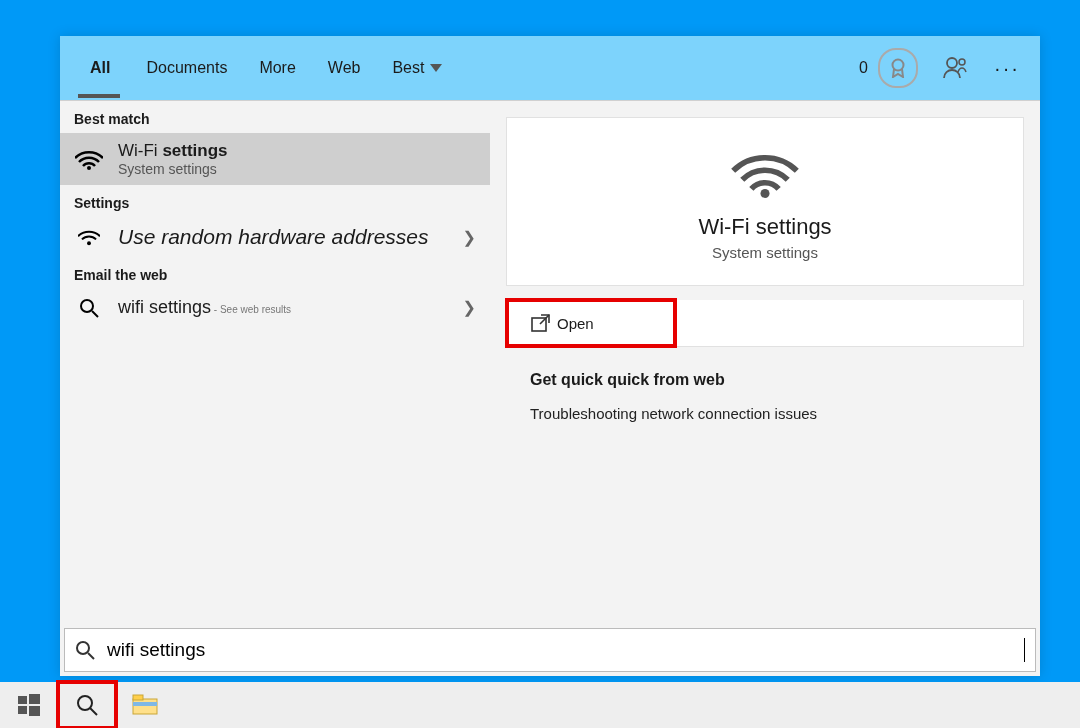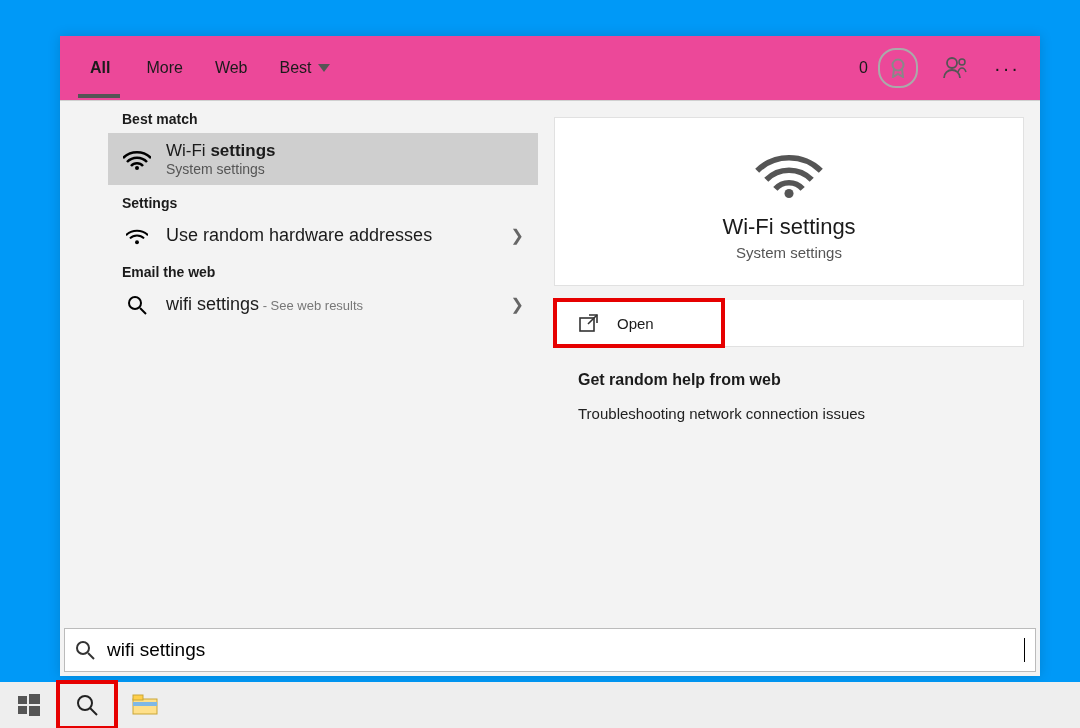--- a/index.html
+++ b/index.html
@@ -1,48 +1,48 @@
 <!DOCTYPE html>
 <html><head>
 <meta charset="utf-8">
 <style>
   html,body{margin:0;padding:0;font-family:"Segoe UI",Arial,sans-serif;font-size:15px;color:#1b1b1b;}
   body{background:#0099f7;width:1080px;height:728px;overflow:hidden;position:relative;}
   .search-panel{position:absolute;left:60px;top:36px;width:980px;height:640px;background:#f3f3f3;box-shadow:0 0 12px rgba(0,0,0,.15);}
   
-  .tabs{display:flex;align-items:center;height:64px;background:#ec4899;border-bottom:1px solid #d0d0d0;}
+  .tabs{display:flex;align-items:center;height:64px;background:#7dd3fc;border-bottom:1px solid #d0d0d0;}
   .tab{padding:0 16px;height:64px;display:flex;align-items:center;font-size:16px;color:#1b1b1b;cursor:pointer;}
   .tab-all{padding-left:30px;padding-right:20px;font-weight:600;position:relative;}
   .tab-all::after{content:"";position:absolute;left:18px;right:10px;top:58px;height:4px;background:#555;}
   .tab-more .tri{margin-left:6px;border-left:6px solid transparent;border-right:6px solid transparent;border-top:8px solid #555;}
   .tabs .spacer{flex:1;}
   .rewards{display:flex;align-items:center;gap:10px;padding-right:6px;}
   .rewards .num{font-size:16px;}
   .rewards .badge{width:36px;height:36px;border-radius:18px;border:2px solid #aaa;display:flex;align-items:center;justify-content:center;}
   .person{padding:0 18px;}
   .more-icon{padding:0 20px 0 8px;font-size:20px;letter-spacing:2px;}
   
-  .body{display:flex;height:530px;padding-left:48px;}
+  .body{display:flex;height:530px;}
   .left{width:430px;}
   .section{padding:10px 14px 6px;font-size:14px;font-weight:600;}
   .item{display:flex;align-items:center;padding:8px 14px;gap:14px;position:relative;}
   .item.sel{background:#cfcfcf;}
   .item .icon{width:30px;display:flex;justify-content:center;}
   .item .ttl{font-size:17px;}
   .item .ttl b{font-weight:600;}
   .item .sub{font-size:14px;color:#555;}
   .chev{position:absolute;right:14px;color:#666;font-size:16px;}
-  .web-sub{color:#777;font-size:13px;}
+  .web-sub{color:#777;font-size:10px;}
   
   .right{flex:1;padding:16px;}
   .card{background:#fff;border:1px solid #e1e1e1;padding:30px 20px 24px;text-align:center;margin-bottom:14px;}
   .card h2{font-weight:400;font-size:22px;margin:16px 0 4px;}
   .card .sub{color:#555;font-size:15px;}
   .open-row{border:1px solid #e1e1e1;border-top:none;background:#fff;}
-  .open-btn{display:flex;align-items:center;gap:18px;padding:14px 24px;width:120px;outline:4px solid #e60000;outline-offset:-2px;}
+  .open-btn{display:flex;align-items:center;gap:6px;padding:14px 24px;width:120px;outline:4px solid #e60000;outline-offset:-2px;}
   .help{padding:24px 24px 8px;}
   .help .hd{font-weight:600;font-size:16px;margin-bottom:16px;}
   .help .lnk{font-size:15px;color:#222;}
   
   .search-box{position:absolute;left:4px;right:4px;bottom:4px;height:44px;background:#fff;border:1px solid #bbb;display:flex;align-items:center;padding:0 10px;box-sizing:border-box;}
   .search-box input{border:0;outline:0;font-size:19px;flex:1;font-family:inherit;}
   .caret{width:1px;height:24px;background:#000;animation:blink 1s step-end infinite;}
   @keyframes blink{50%{opacity:0;}}
   
   .taskbar{position:absolute;left:0;right:0;bottom:0;height:46px;background:#eee;display:flex;align-items:center;}
@@ -50,20 +50,21 @@
   .tb-search{outline:4px solid #e60000;outline-offset:-2px;}
   svg{display:block;}
 </style>
 </head>
 <body>
 
 <div class="search-panel">
 
   <div class="tabs">
     <div class="tab tab-all">All</div>
+    <div class="tab">Documents</div>
     <div class="tab">More</div>
     <div class="tab">Web</div>
     <div class="tab tab-more">
         <span>Best</span>
         <span class="tri"></span>
       </div>
     <div class="spacer"></div>
     <div class="rewards">
       <span class="num">0</span>
       <span class="badge">
@@ -103,21 +104,21 @@
       </div>
       <div class="section">Settings</div>
       <div class="item">
         <span class="icon">
           <svg width="22" height="18" viewBox="0 0 28 22">
               <path d="M0 10a20 20 0 0 1 28 0" fill="none" stroke="#000" stroke-width="2.5"></path>
               <path d="M5 14a13 13 0 0 1 18 0" fill="none" stroke="#000" stroke-width="2.5"></path>
               <circle cx="14" cy="19" r="2.5" fill="#000"></circle>
             </svg>
         </span>
-        <div class="ttl" style="font-size:18px;">Use random hardware addresses</div>
+        <div class="ttl" style="font-size:21px;font-style:italic;">Use random hardware addresses</div>
         <span class="chev">❯</span>
       </div>
       <div class="section">Email the web</div>
       <div class="item">
         <span class="icon">
           <svg width="20" height="20" viewBox="0 0 20 20">
               <circle cx="8" cy="8" r="6" fill="none" stroke="#000" stroke-width="2"></circle>
               <line x1="13" y1="13" x2="19" y2="19" stroke="#000" stroke-width="2"></line>
             </svg>
         </span>
@@ -141,21 +142,21 @@
         <div class="open-btn">
           <svg width="20" height="18" viewBox="0 0 20 18">
               <rect x="1" y="4" width="14" height="13" fill="none" stroke="#333" stroke-width="1.6"></rect>
               <path d="M10 1h8v8" fill="none" stroke="#333" stroke-width="1.6"></path>
               <line x1="18" y1="1" x2="9" y2="10" stroke="#333" stroke-width="1.6"></line>
             </svg>
           <span>Open</span>
         </div>
       </div>
       <div class="help">
-        <div class="hd">Get random help from web</div>
+        <div class="hd">Get quick quick from web</div>
         <div class="lnk">Troubleshooting network connection issues</div>
       </div>
     </div>
   </div>
 
   <div class="search-box">
     <svg width="20" height="20" viewBox="0 0 20 20" style="margin-right:10px;">
         <circle cx="8" cy="8" r="6" fill="none" stroke="#333" stroke-width="2"></circle>
         <line x1="13" y1="13" x2="19" y2="19" stroke="#333" stroke-width="2"></line>
       </svg>

